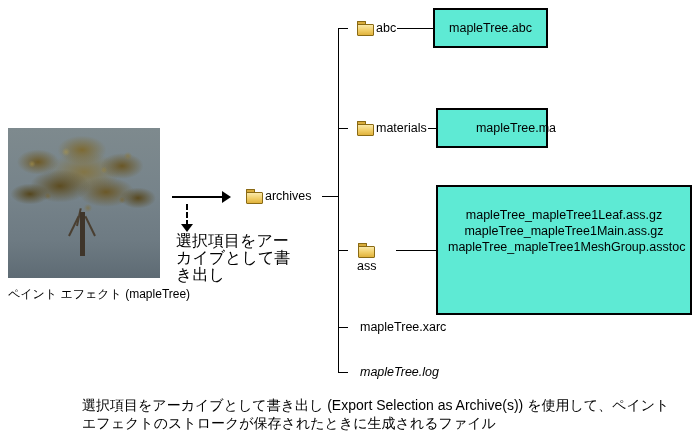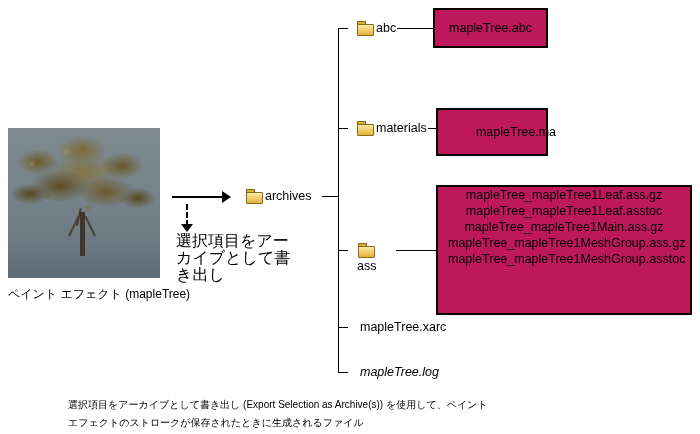--- a/index.html
+++ b/index.html
@@ -174,42 +174,42 @@
   }
 
   
   .hline { position: absolute; background: #000; height: 1px; }
   .vline { position: absolute; background: #000; width: 1px; }
 
   
   .box {
     position: absolute;
     border: 2px solid #000;
-    background: #be185d;
+    background: #5eead4;
     box-sizing: border-box;
     display: flex;
     align-items: center;
     justify-content: center;
     font-size: 12.5px;
   }
   .box.multiline {
     display: block;
-    padding: 0 10px;
+    padding: 20px 10px;
     text-align: center;
     line-height: 16px;
   }
   .box .line { white-space: nowrap; }
 
   
   #bottom-caption {
     position: absolute;
-    left: 68px;
+    left: 82px;
     top: 396px;
     width: 600px;
-    font-size: 10px;
+    font-size: 14px;
     line-height: 18px;
   }
 </style>
 </head>
 <body>
 
 <div id="tree-image">
   <div class="ground"></div>
   <div class="canopy"></div>
   <div class="canopy2"></div>
@@ -256,37 +256,35 @@
 </div>
 
 <div class="node" style="left:345px; top:121px;">
   <span class="folder-icon">
     <span class="tab"></span>
       <span class="body"></span>
   </span>
   <span>materials</span>
 </div>
 <div class="hline" style="left:428px; top:128px; width:8px;"></div>
-<div class="box" style="left:436px; top:108px; width:112px; height:48px;padding-left:48px;">
+<div class="box" style="left:436px; top:108px; width:112px; height:40px;padding-left:48px;">
   <span class="line">mapleTree.ma</span>
 </div>
 
 <div class="node" style="left:345px; top:243px;flex-direction:column;">
   <span class="folder-icon">
     <span class="tab"></span>
       <span class="body"></span>
   </span>
   <span>ass</span>
 </div>
 <div class="hline" style="left:396px; top:250px; width:40px;"></div>
 <div class="box multiline" style="left:436px; top:185px; width:256px; height:130px;">
   <div class="line">mapleTree_mapleTree1Leaf.ass.gz</div>
-  <div class="line">mapleTree_mapleTree1Leaf.asstoc</div>
   <div class="line">mapleTree_mapleTree1Main.ass.gz</div>
-  <div class="line">mapleTree_mapleTree1MeshGroup.ass.gz</div>
   <div class="line">mapleTree_mapleTree1MeshGroup.asstoc</div>
 </div>
 
 <div class="node" style="left:348px; top:320px;">
   <span>mapleTree.xarc</span>
 </div>
 
 <div class="node" style="left:348px; top:365px;font-style:italic;">
   <span>mapleTree.log</span>
 </div>

